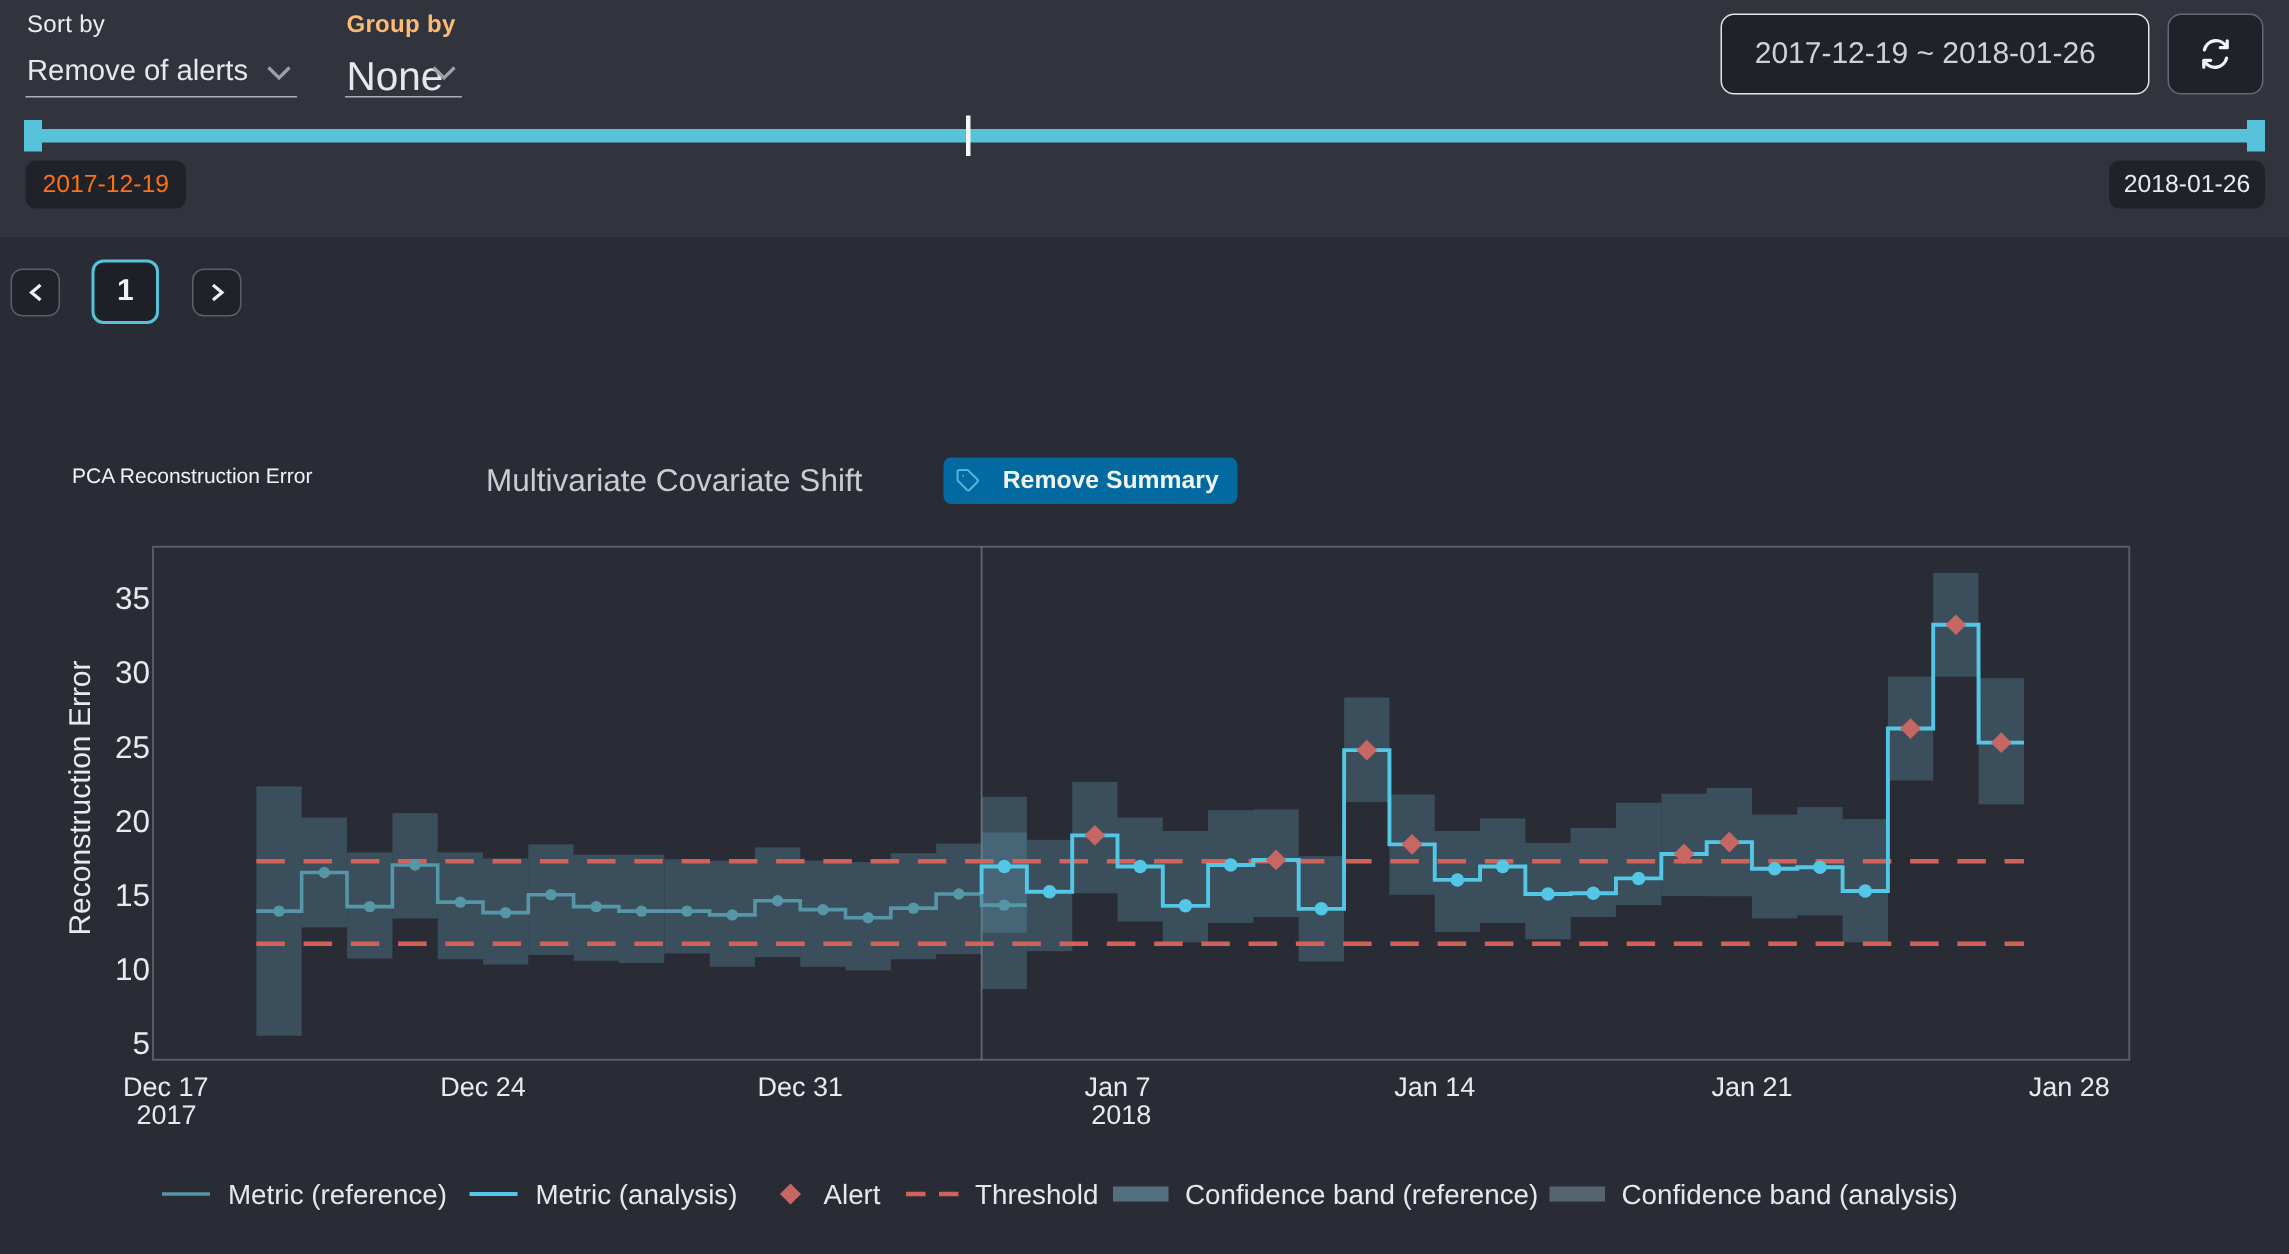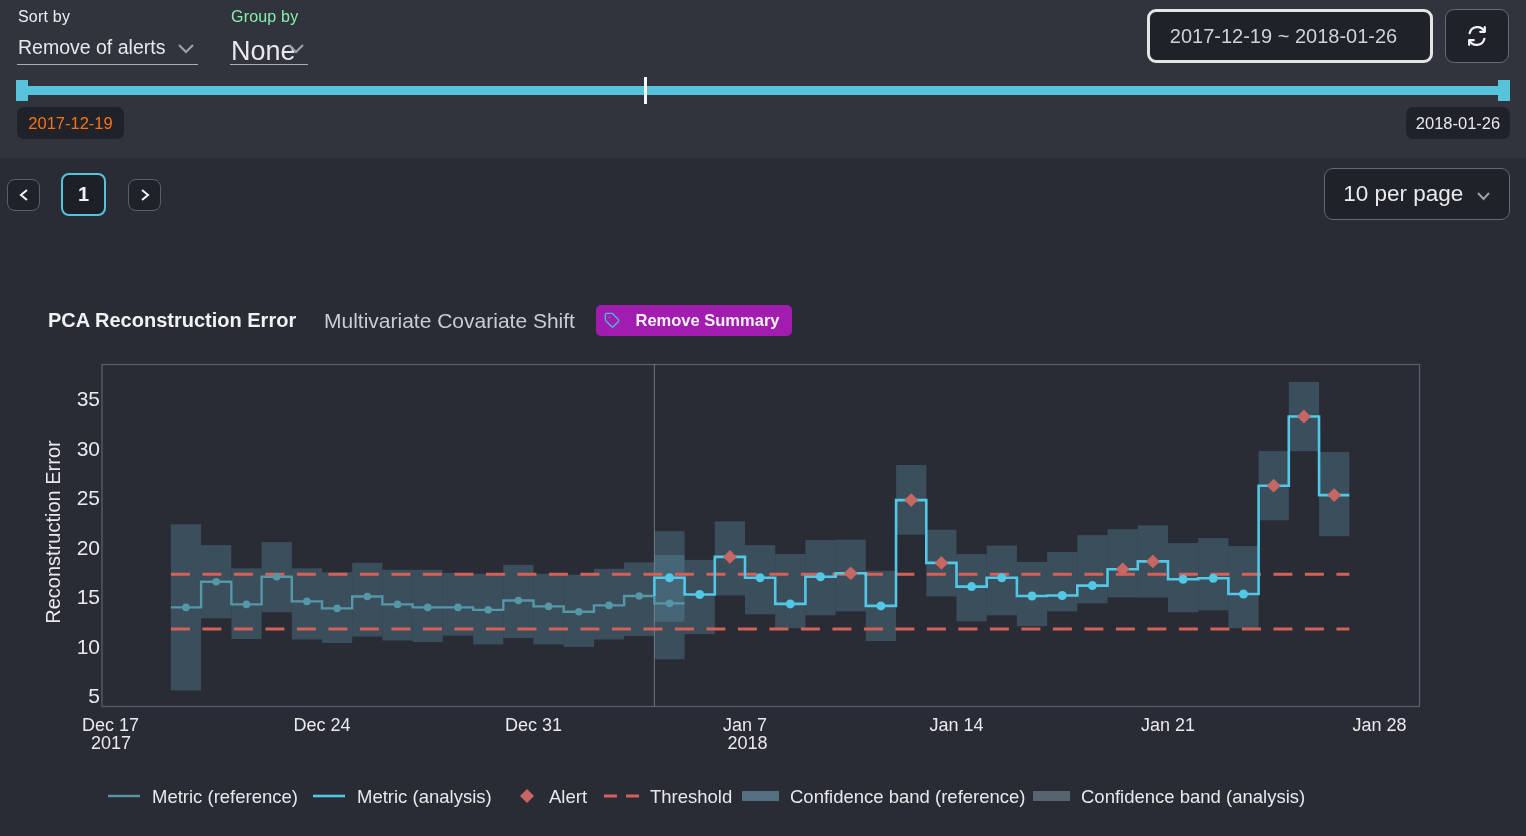--- a/index.html
+++ b/index.html
@@ -9,28 +9,28 @@
 <div id="page">
   <div class="abs" style="left:0;top:0;width:1526px;height:158px;background:#32343d"></div>
 
   <div class="abs" style="left:18px;top:8px;font-size:16px;font-weight:400;color:#eceef0;letter-spacing:.2px">Sort by</div>
   <div class="abs" style="left:18px;top:36px;font-size:19.5px;color:#e6e8eb">Remove of alerts</div>
   <svg class="abs" style="left:177px;top:43px" width="18" height="12" viewBox="0 0 18 12">
       <path d="M2 2 L9 9 L16 2" fill="none" stroke="#9ba1a9" stroke-width="2.2"></path>
     </svg>
   <div class="abs" style="left:17px;top:64px;width:181px;height:1px;background:#a9adb4"></div>
 
-  <div class="abs" style="left:231px;top:8px;font-size:16px;font-weight:400;color:#86efac;letter-spacing:.2px">Group by</div>
+  <div class="abs" style="left:231px;top:8px;font-size:16px;font-weight:700;color:#fdba74;letter-spacing:.2px">Group by</div>
   <div class="abs" style="left:231px;top:36px;font-size:27px;color:#e6e8eb">None</div>
   <svg class="abs" style="left:287px;top:43px" width="18" height="12" viewBox="0 0 18 12">
       <path d="M2 2 L9 9 L16 2" fill="none" stroke="#9ba1a9" stroke-width="2.2"></path>
     </svg>
   <div class="abs" style="left:230px;top:64px;width:78px;height:1px;background:#a9adb4"></div>
 
-  <div class="abs" style="left:1147px;top:9px;width:286px;height:54px;background:#20222a;border:3px solid #e5e5e5;border-radius:9px;display:flex;align-items:center;justify-content:center;padding-right:13px;font-size:20px;color:#ced2d7">2017-12-19 ~ 2018-01-26</div>
+  <div class="abs" style="left:1147px;top:9px;width:286px;height:54px;background:#20222a;border:1px solid #e5e5e5;border-radius:9px;display:flex;align-items:center;justify-content:center;padding-right:13px;font-size:20px;color:#ced2d7">2017-12-19 ~ 2018-01-26</div>
 
   <div class="abs" style="left:1445px;top:9px;width:64px;height:54px;background:#20222a;border:1px solid #646974;border-radius:9px;display:flex;align-items:center;justify-content:center">
     <svg width="24" height="24" viewBox="0 0 24 24" fill="none" stroke="#f2f4f6" stroke-width="2.2" stroke-linecap="round" stroke-linejoin="round">
         <path d="M4.6 9.2 A8 8 0 0 1 19.5 7.5"></path>
         <path d="M19.4 14.8 A8 8 0 0 1 4.5 16.5"></path>
         <path d="M19.8 3.2 L19.8 7.8 L15.2 7.8"></path>
         <path d="M4.2 20.8 L4.2 16.2 L8.8 16.2"></path>
       </svg>
   </div>
 
@@ -46,27 +46,24 @@
         <path d="M9 2 L3 7 L9 12" fill="none" stroke="#eef0f2" stroke-width="2.1"></path>
       </svg>
   </div>
   <div class="abs" style="left:61px;top:173px;width:45px;height:43px;background:#1e2027;border:2px solid #57c3da;border-radius:8px;display:flex;align-items:center;justify-content:center;font-size:20px;font-weight:700;color:#f0f2f4">1</div>
   <div class="abs" style="left:128px;top:179px;width:33px;height:32px;background:#20222a;border:1px solid #596069;border-radius:8px;display:flex;align-items:center;justify-content:center">
     <svg width="12" height="14" viewBox="0 0 12 14">
         <path d="M3 2 L9 7 L3 12" fill="none" stroke="#eef0f2" stroke-width="2.1"></path>
       </svg>
   </div>
 
-  <div class="abs" style="left:1324px;top:168px;width:186px;height:52px;background:#20222a;border:1px solid #646974;border-radius:9px;display:flex;align-items:center;justify-content:center;font-size:22.5px;color:#e8eaec">10 per page&nbsp;&nbsp;<svg width="15" height="10" viewBox="0 0 15 10" style="margin-top:3px">
-        <path d="M2 2 L7.5 8 L13 2" fill="none" stroke="#9ba1a9" stroke-width="2"></path>
-      </svg></div>
 
-  <div class="abs" style="left:48px;top:309px;font-size:20px;font-weight:700;color:#f0f2f4">PCA Reconstruction Error</div>
+  <div class="abs" style="left:48px;top:309px;font-size:14px;font-weight:400;color:#f0f2f4">PCA Reconstruction Error</div>
   <div class="abs" style="left:324px;top:309px;font-size:21px;color:#c9ccd1">Multivariate Covariate Shift</div>
-  <div class="abs" style="left:596px;top:305px;width:196px;height:31px;background:#a21caf;border-radius:5px;display:flex;align-items:center">
+  <div class="abs" style="left:629px;top:305px;width:196px;height:31px;background:#0369a1;border-radius:5px;display:flex;align-items:center">
     <svg style="margin-left:8px" width="16.5" height="16.5" viewBox="0 0 24 24" fill="none" stroke="#45bcd9" stroke-width="2" stroke-linejoin="round">
         <path d="M12.6 2.6 L21 11 a2 2 0 0 1 0 2.8 L13.8 21 a2 2 0 0 1 -2.8 0 L2.6 12.6 a2 2 0 0 1 -.6-1.4 V4 a2 2 0 0 1 2-2 h7.2 a2 2 0 0 1 1.4 .6 Z" transform="rotate(0 12 12)"></path>
         <circle cx="7.5" cy="7.5" r="0.9" fill="#45bcd9" stroke="none"></circle>
       </svg>
     <span style="margin-left:15px;font-size:16.5px;font-weight:700;color:#f0f2f4">Remove Summary</span>
   </div>
 
   <svg width="1526" height="481" viewBox="0 0 1526 481" xmlns="http://www.w3.org/2000/svg" style="position:absolute;left:0;top:355px;font-family:'Liberation Sans',sans-serif">
 <rect x="102" y="9.5" width="1317.5" height="342" fill="none" stroke="#575e6b" stroke-width="1.3"></rect>
 <rect x="170.9" y="169.3" width="30.2" height="166.2" fill="#5e95ac" fill-opacity="0.33"></rect>

